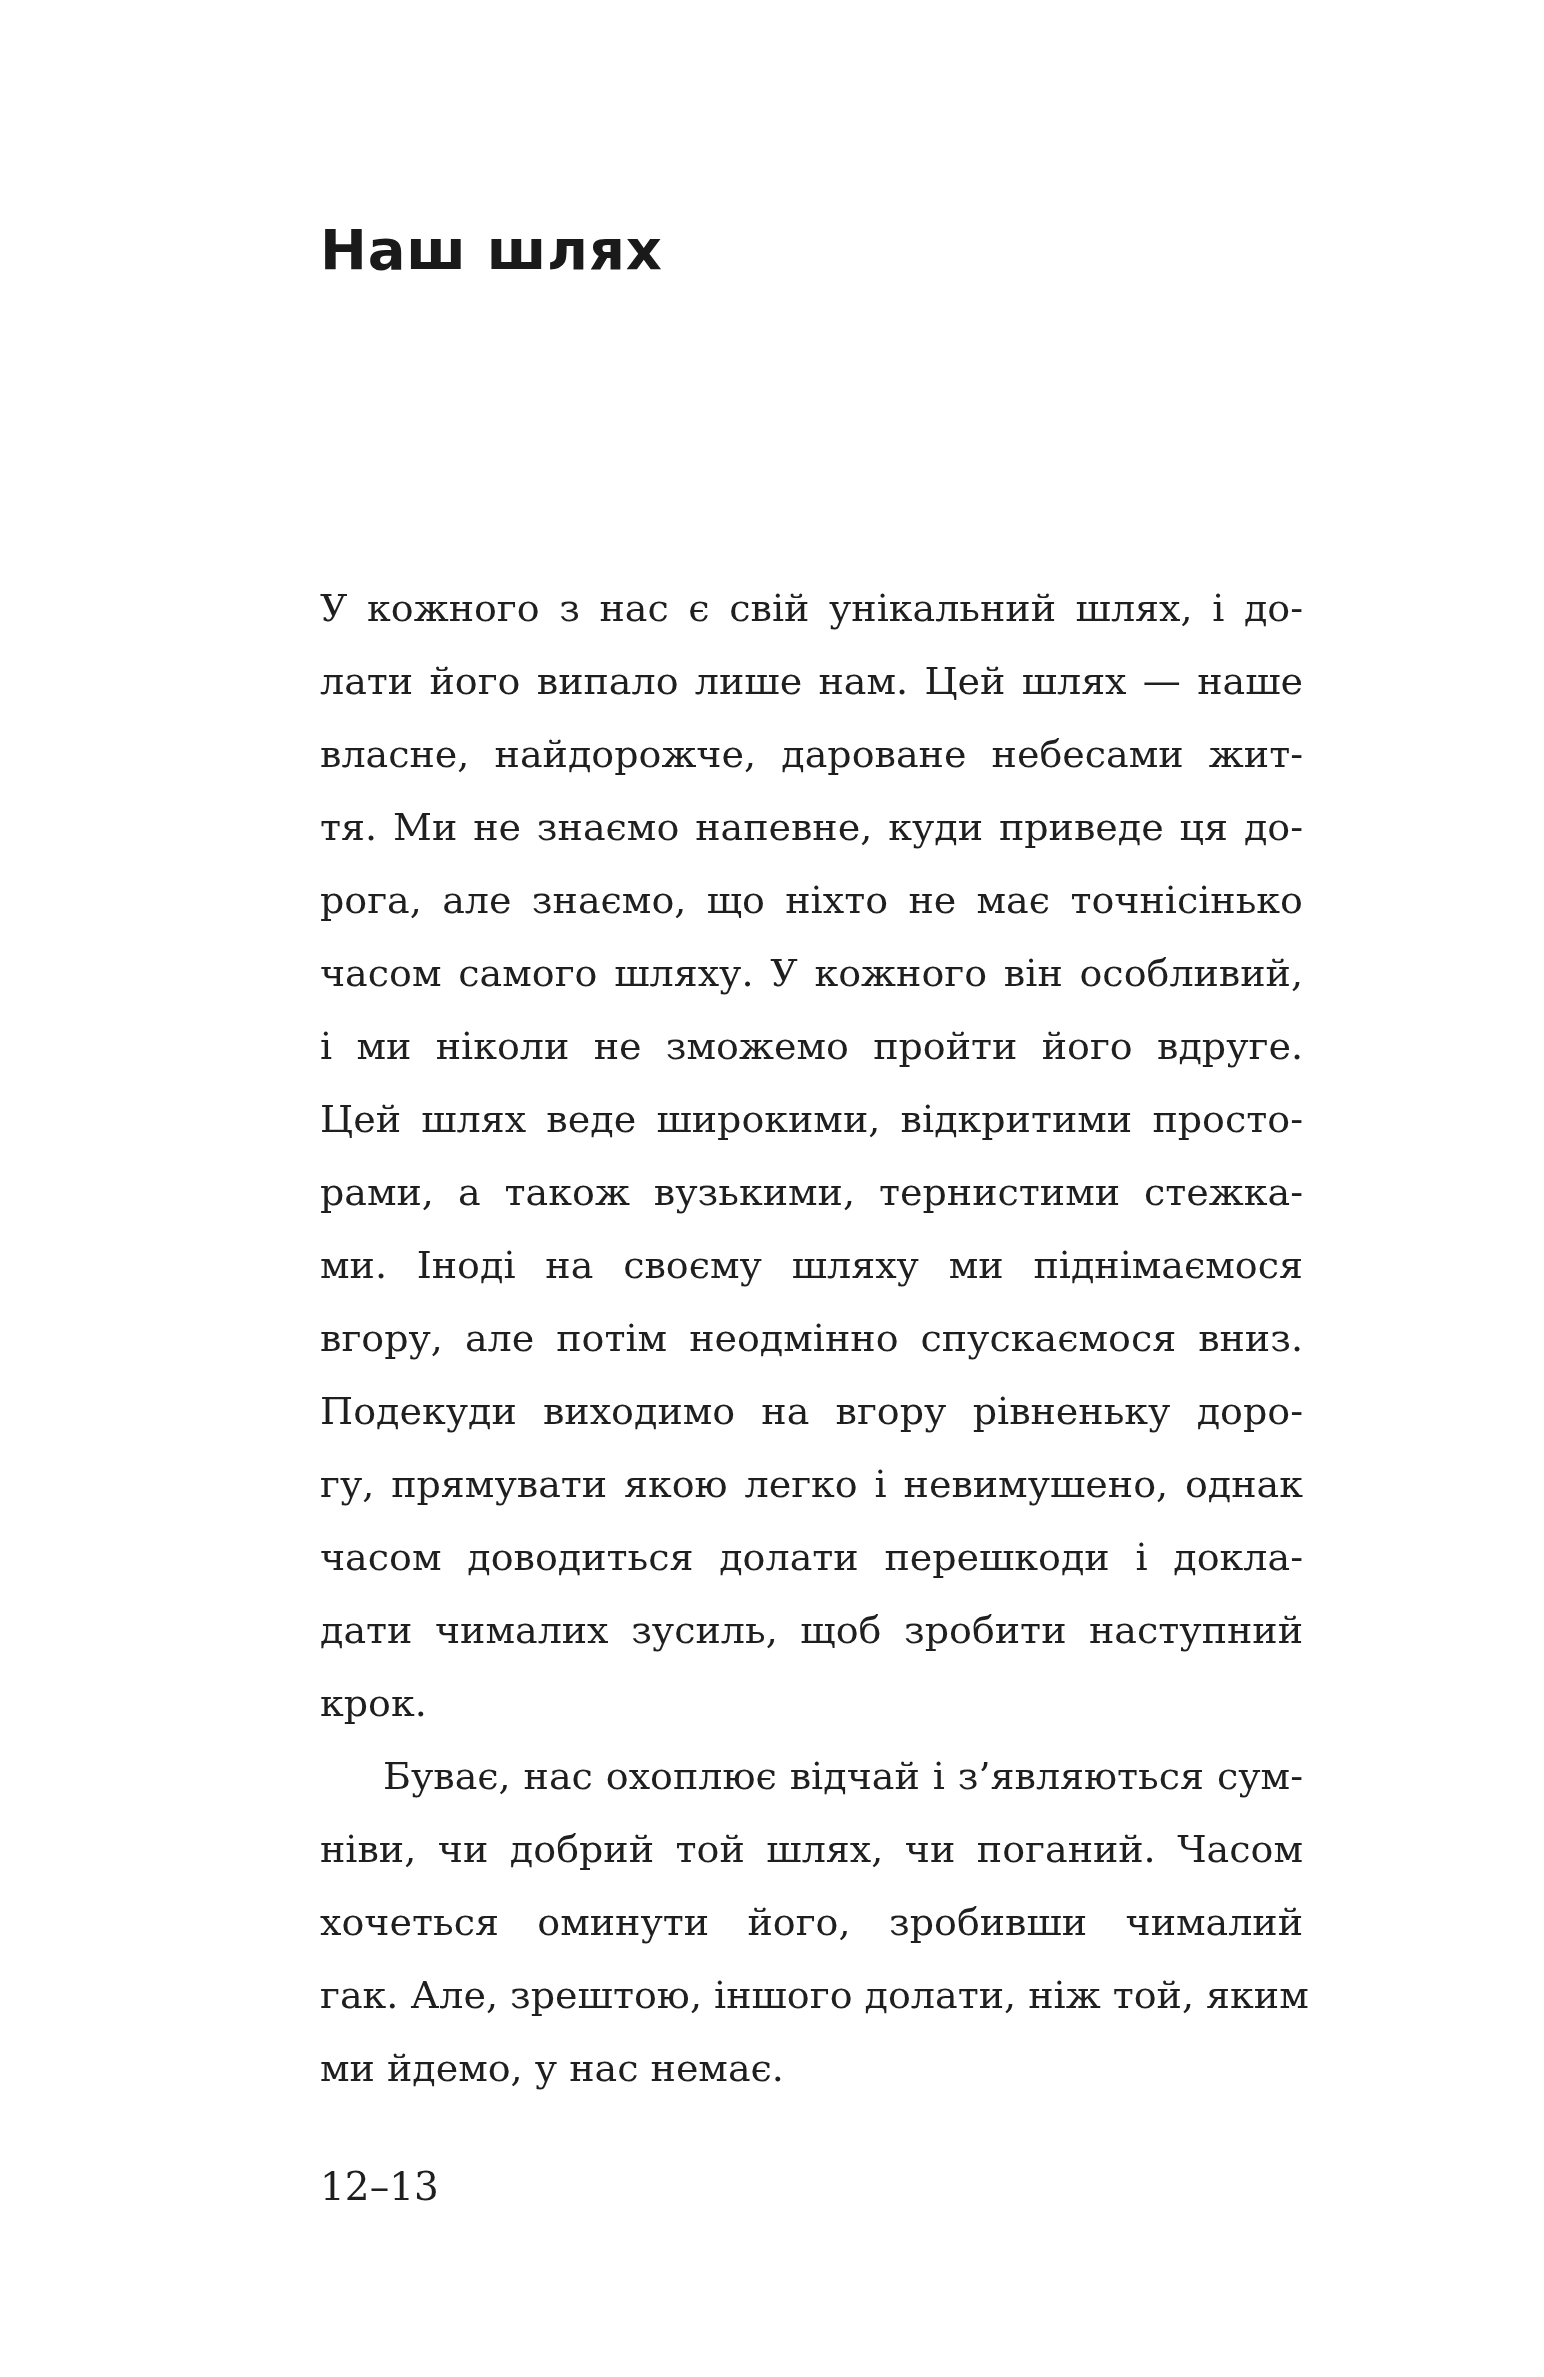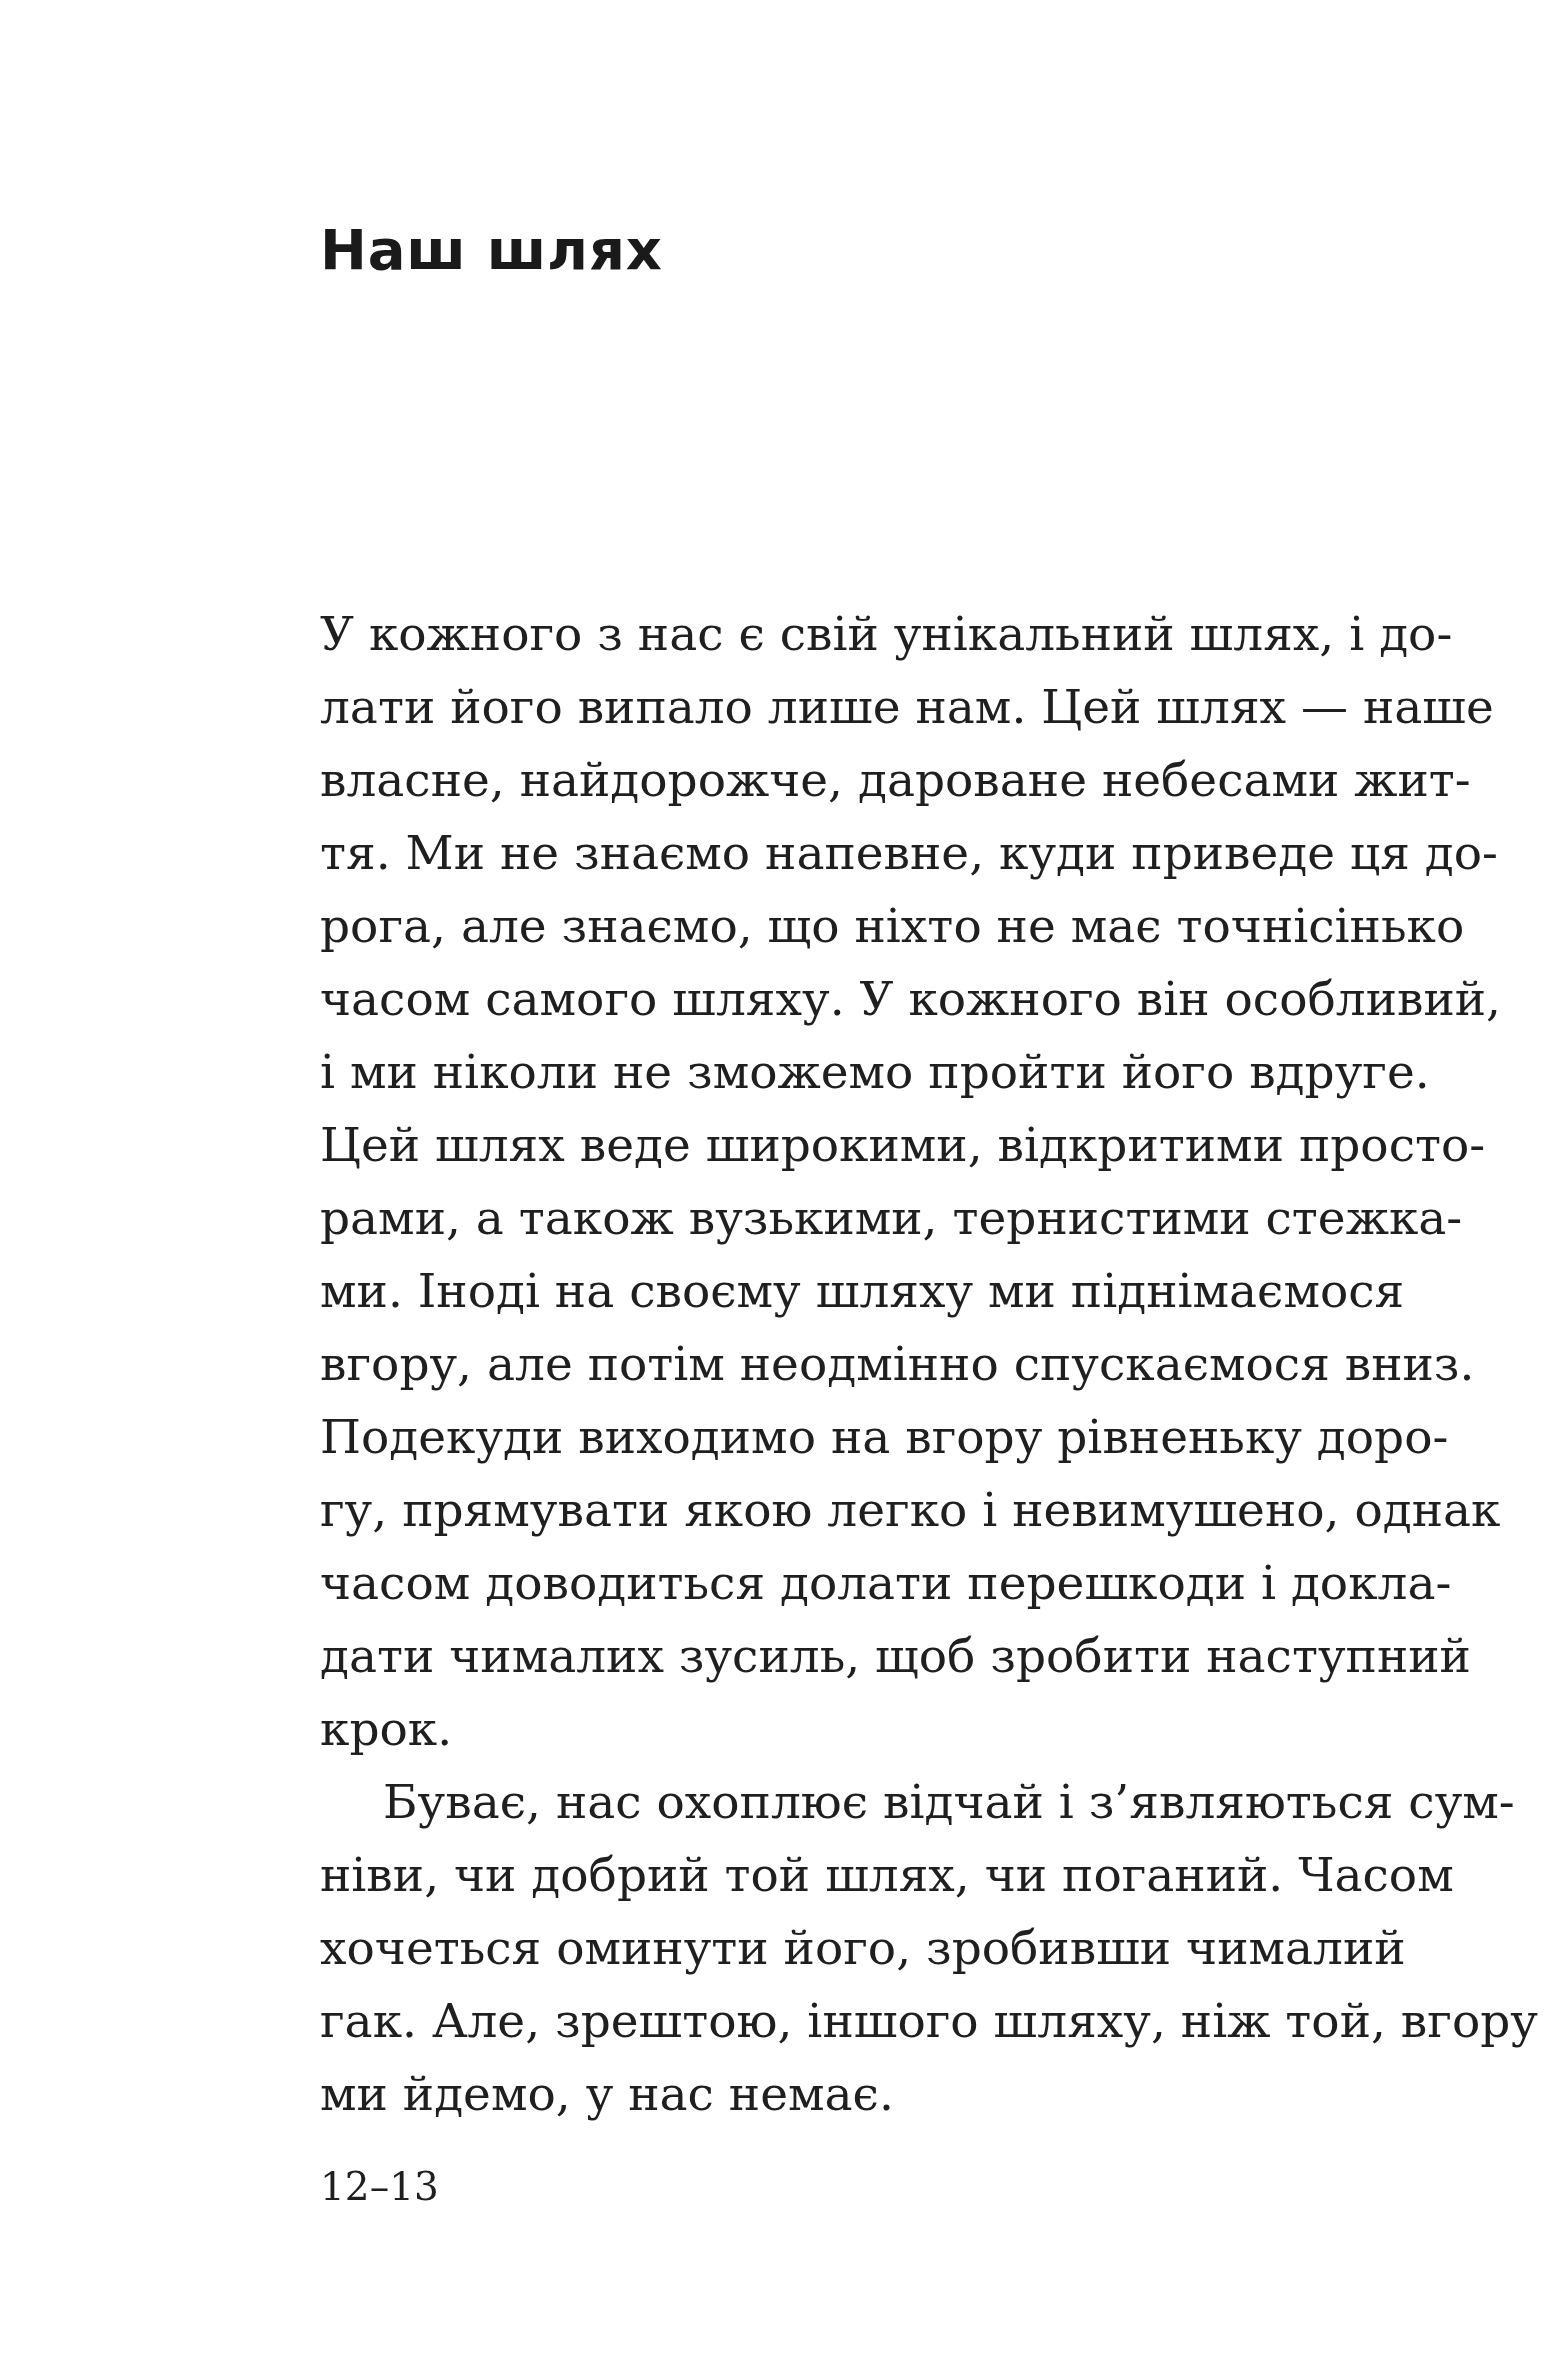--- a/index.html
+++ b/index.html
@@ -3,22 +3,22 @@
 <meta charset="utf-8">
 <style>
   html, body { margin:0; padding:0; background:#ffffff; }
   body { width:1545px; height:2377px; position:relative; overflow:hidden; color:#1a1a1a; }
   .title {
     position:absolute; left:320px; top:217px;
     font-family:"DejaVu Sans", sans-serif; font-weight:bold;
     font-size:56px; letter-spacing:0.8px; color:#1a1a1a; margin:0;
   }
   .body-text {
-    position:absolute; left:320px; top:597px; width:983px;
-    font-family:"DejaVu Serif", serif; font-size:47px;
+    position:absolute; left:320px; top:572px; width:983px;
+    font-family:"DejaVu Serif", serif; font-size:38px;
     line-height:73px; color:#1f1f1f;
   }
   .line { display:block; white-space:nowrap; text-align:justify; text-align-last:justify; height:73px; }
   .line.last { text-align-last:left; }
   .line.indent { padding-left:63px; }
   .page-number {
     position:absolute; left:320px; top:2164px;
     font-family:"DejaVu Serif", serif; font-size:39px; color:#1f1f1f;
   }
 </style>
@@ -43,19 +43,19 @@
     <span class="line">Подекуди виходимо на вгору рівненьку доро-</span>
     <span class="line">гу, прямувати якою легко і невимушено, однак</span>
     <span class="line">часом доводиться долати перешкоди і докла-</span>
     <span class="line">дати чималих зусиль, щоб зробити наступний</span>
     <span class="line last">крок.</span>
   </div>
   <div>
     <span class="line indent">Буває, нас охоплює відчай і з’являються сум-</span>
     <span class="line">ніви, чи добрий той шлях, чи поганий. Часом</span>
     <span class="line">хочеться оминути його, зробивши чималий</span>
-    <span class="line">гак. Але, зрештою, іншого шляху, ніж той, вгору</span>
+    <span class="line">гак. Але, зрештою, іншого долати, ніж той, яким</span>
     <span class="line last">ми йдемо, у нас немає.</span>
   </div>
 </div>
 
 <div class="page-number">12–13</div>
 
 
 </body></html>

